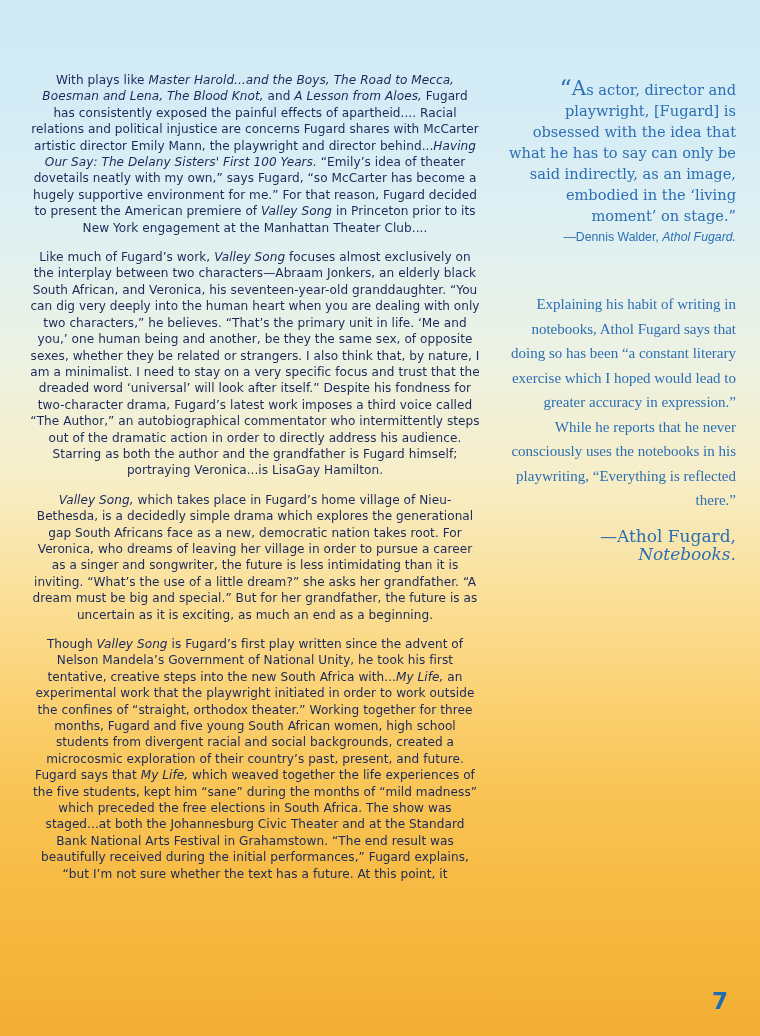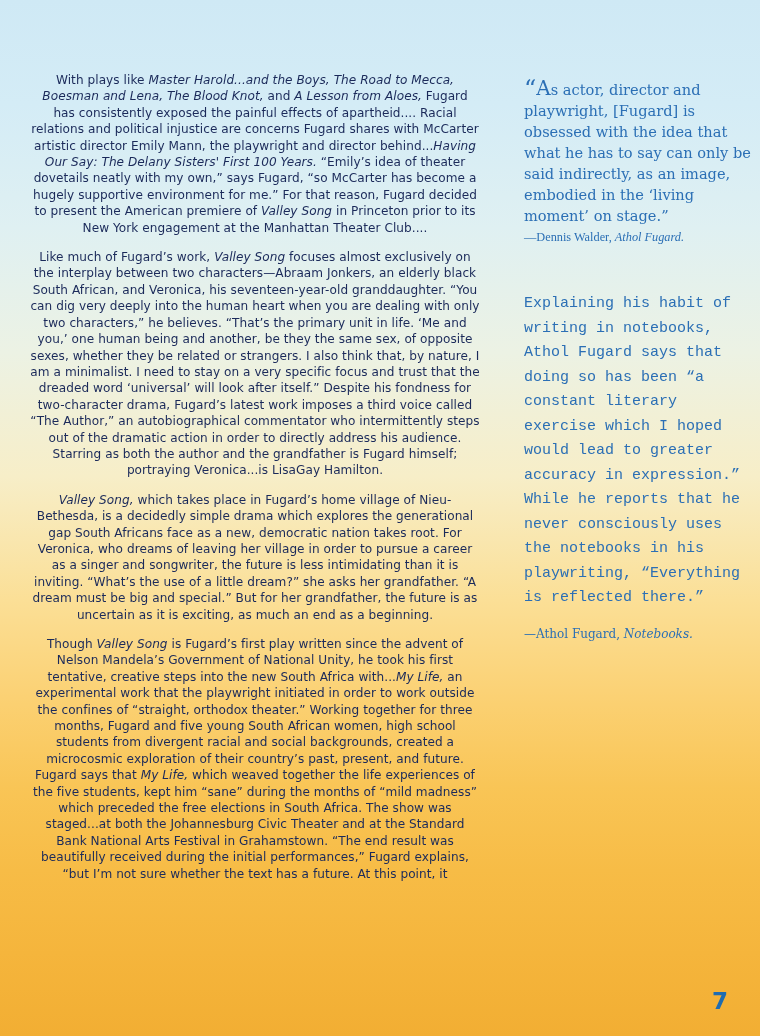--- a/index.html
+++ b/index.html
@@ -30,23 +30,24 @@
     inset: 0;
   }
   .left-col {
     position: absolute;
     left: 30px;
     top: 72px;
     width: 450px;
   }
   .right-col {
     position: absolute;
-    left: 524px;
+    left: 504px;
     top: 78px;
     width: 232px;
+    text-align: right;
   }
   p.body {
     color: #1b2a5a;
     font-size: 12.1px;
     line-height: 16.4px;
     margin: 0 0 13px 0;
     text-align: center;
     letter-spacing: 0.05px;
   }
   p.body em, .it {
@@ -62,36 +63,36 @@
   .pull-1 .bigq {
     font-size: 24px;
     line-height: 0;
     vertical-align: -2px;
   }
   .pull-1 .dropcap {
     font-size: 20px;
   }
   .attrib-1 {
     color: #2b6fb5;
-    font-family: Liberation Serif, serif;
+    font-family: Liberation Sans, sans-serif;
     font-size: 12.3px;
     line-height: 18px;
     margin: 2px 0 0 0;
   }
   .pull-2 {
     color: #2b6fb5;
-    font-family: Liberation Mono, monospace;
+    font-family: Liberation Serif, serif;
     font-size: 15px;
     line-height: 24.5px;
     margin: 0;
   }
   .attrib-2 {
     color: #2b6fb5;
     font-family: "DejaVu Serif", serif;
-    font-size: 12px;
+    font-size: 17px;
     line-height: 18px;
     margin: 14px 0 0 0;
   }
   .spacer-2 {
     height: 46px;
   }
   .page-number {
     position: absolute;
     right: 32px;
     bottom: 22px;

